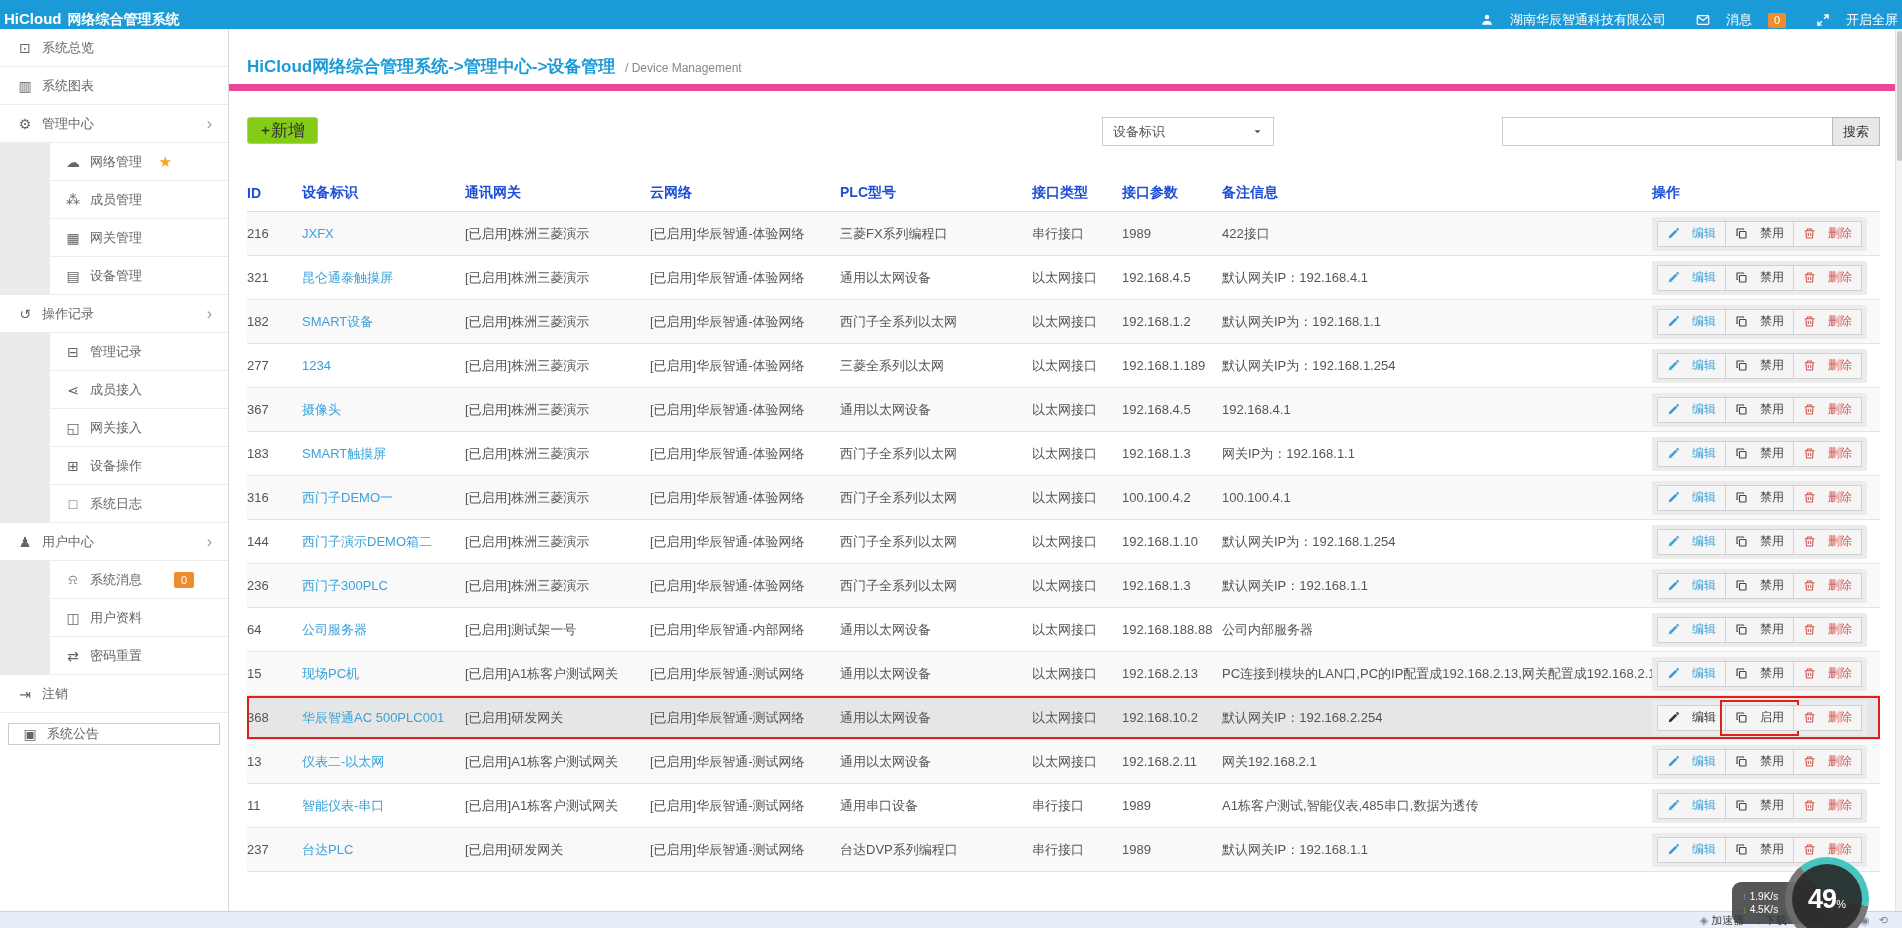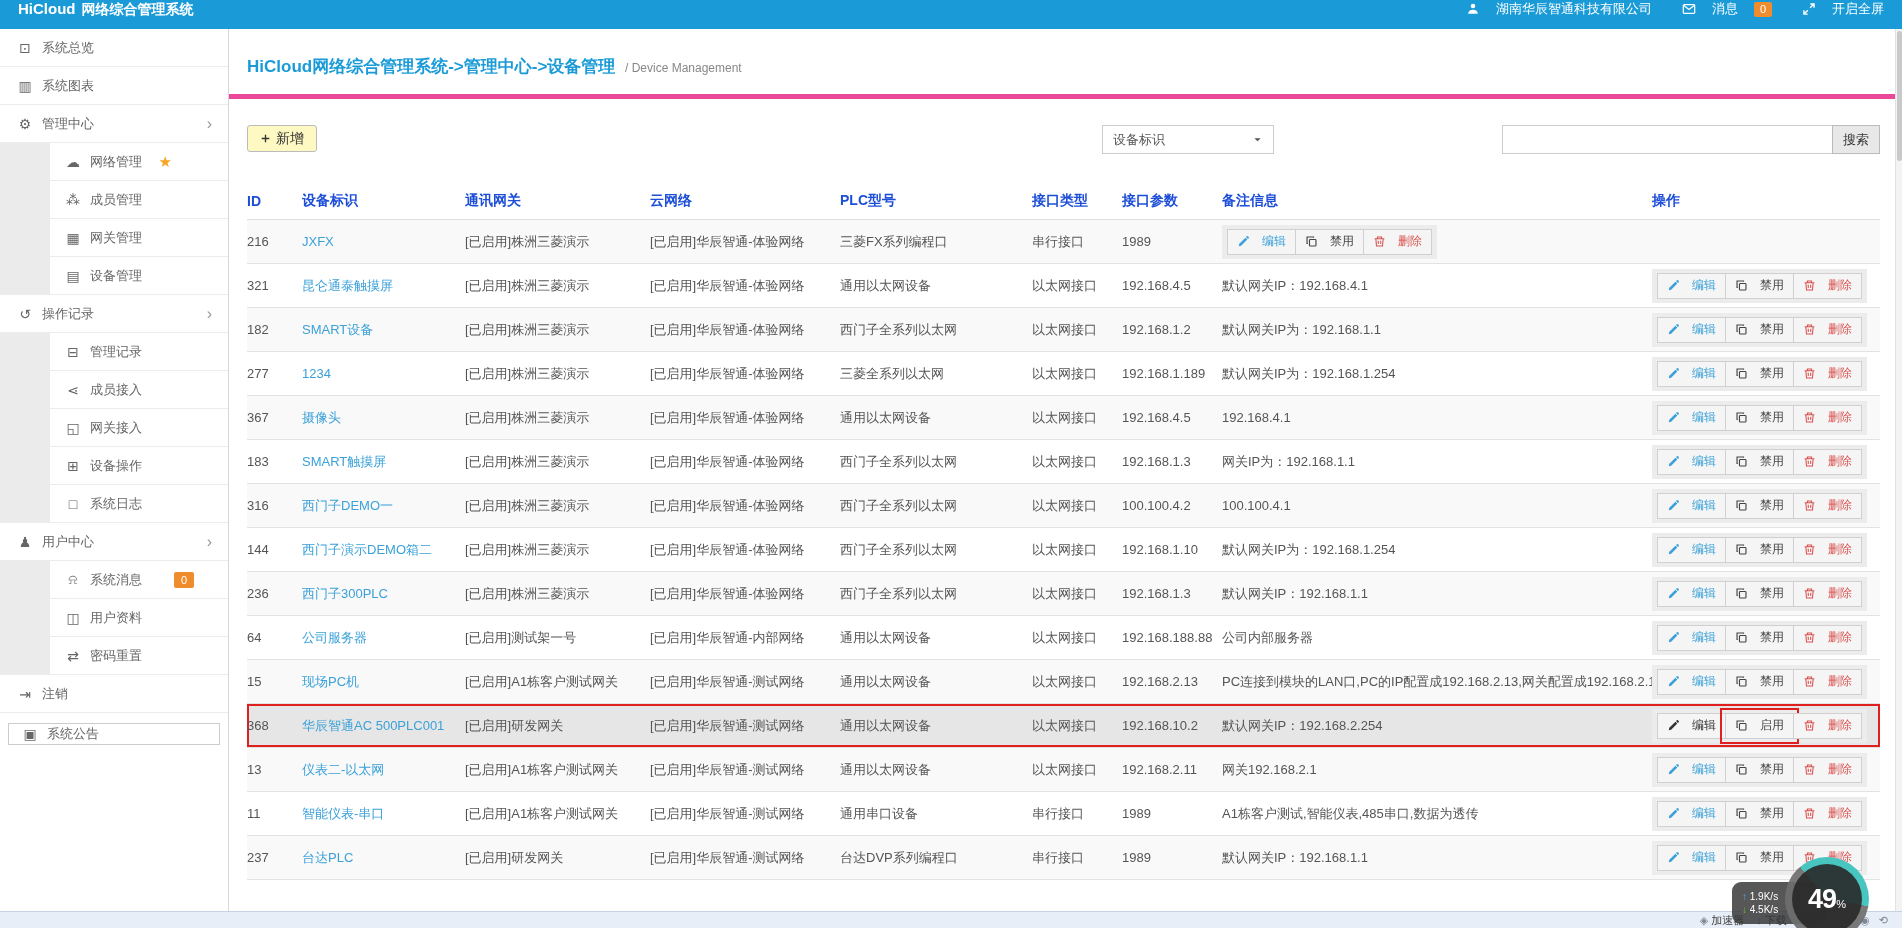--- a/index.html
+++ b/index.html
@@ -7,22 +7,22 @@
   body {
     width:1902px; height:928px; overflow:hidden; position:relative;
     background:#fff; font-family:"Liberation Sans","DejaVu Sans",sans-serif;
     color:#555; font-size:13px;
   }
   svg.ic { width:13px; height:13px; flex:0 0 auto; }
 
   
   .topbar {
     position:absolute; top:0; left:0; right:0; height:29px; background:#1a9bd7;
-    color:#fff; display:flex; align-items:flex-start; justify-content:space-between;
-    padding:0 18px; z-index:30;
+    color:#fff; display:flex; align-items:flex-end; justify-content:space-between;
+    padding:0 4px; z-index:30;
   }
   .brand { display:flex; align-items:baseline; gap:6px; }
   .brand-bold { font-weight:bold; font-size:15px; }
   .brand-rest { font-weight:bold; font-size:14px; }
   .top-right { display:flex; align-items:center; gap:30px; font-size:13px; }
   .tr-item { display:flex; align-items:center; gap:16px; cursor:pointer; }
   .tr-item svg.ic { width:14px; height:14px; }
   .badge {
     background:#ef8c2d; color:#fff; font-size:11px; line-height:15px;
     min-width:18px; text-align:center; padding:0 4px; border-radius:2px; display:inline-block;
@@ -49,29 +49,29 @@
     line-height:16px; min-width:20px; text-align:center; border-radius:2px; padding:0 4px;
   }
   .s-chev { position:absolute; right:16px; color:#999; font-size:16px; }
   .side-item.partial {
     margin:10px 8px 0 8px; border:1px solid #ccc; height:22px; overflow:hidden;
     background:#fff; padding-left:12px; border-bottom:1px solid #ccc;
   }
 
   
   .main { position:absolute; top:29px; left:229px; right:0; bottom:0; background:#fff; }
-  .crumb { padding:26px 0 16px 18px; border-bottom:5px solid #ec4899; }
+  .crumb { padding:26px 0 6px 18px; border-bottom:7px solid #ec4899; }
   .crumb-main { color:#1a9bd7; font-weight:bold; font-size:17px; }
   .crumb-sub { color:#888; font-size:12px; margin-left:6px; }
 
   .toolbar { position:relative; margin:26px 22px 0 18px; height:29px; }
   .btn-new {
     position:absolute; left:0; top:0; height:27px; padding:0 12px; display:flex;
-    align-items:center; gap:5px; background:#fef9c3; border:1px solid #bbb;
-    border-radius:3px; font-size:14px; color:#333; cursor:pointer;
+    align-items:center; background:#84cc16; border:1px solid #bbb;
+    border-radius:3px; font-size:17px; color:#333; cursor:pointer;
     font-family:inherit;
   }
   .sel {
     position:absolute; left:855px; top:0; width:172px; height:29px; border:1px solid #ccc;
     background:#fff; display:flex; align-items:center; padding:0 10px; color:#555;
     cursor:pointer; justify-content:space-between;
   }
   .searchbox { position:absolute; right:0; top:0; display:flex; }
   .search-input {
     width:330px; height:29px; border:1px solid #ccc; border-right:none; padding:0 8px;
@@ -368,20 +368,21 @@
       </div>
     <div id="tbody">
   <div class="trow">
     <div class="c c-id">216</div>
     <div class="c c-name"><a class="dev-link">JXFX</a></div>
     <div class="c c-gw">[已启用]株洲三菱演示</div>
     <div class="c c-cloud">[已启用]华辰智通-体验网络</div>
     <div class="c c-plc">三菱FX系列编程口</div>
     <div class="c c-if">串行接口</div>
     <div class="c c-param">1989</div>
+    <div class="c c-remark">422接口</div>
     <div class="c c-act">
       <div class="btn-group">
         <button class="abtn b-edit">
           <svg class="ic">
                   <use href="#i-pencil"></use>
                 </svg>
                 <span class="albl">编辑</span>
         </button>
         <button class="abtn b-toggle">
           <svg class="ic">

